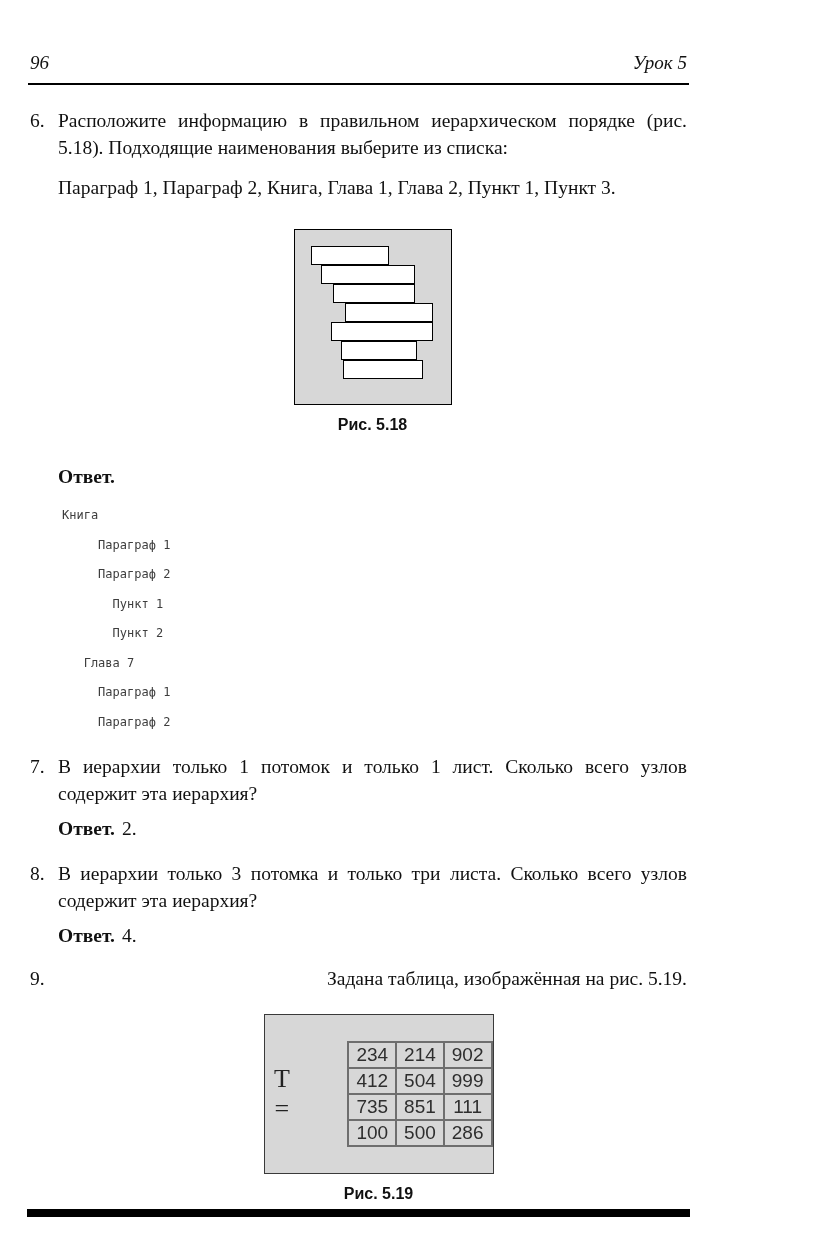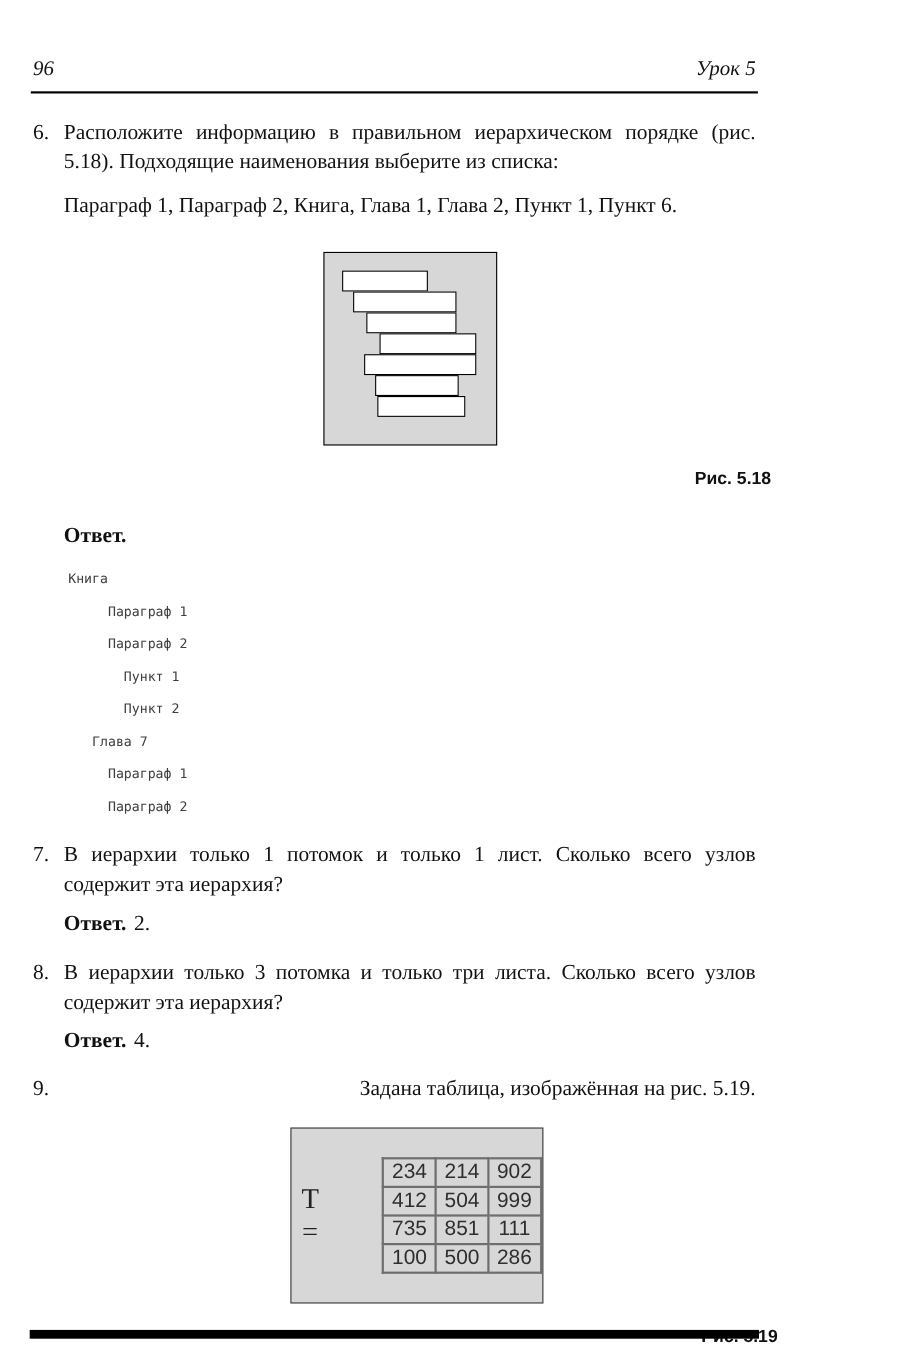--- a/index.html
+++ b/index.html
@@ -38,24 +38,24 @@
     background:#d7d7d7;
     border:1px solid #000;
   }
   .hblock {
     position:absolute;
     height:19px;
     background:#ffffff;
     border:1.5px solid #000;
   }
   .fig-caption {
-    margin-top:22px;
+    margin-top:11px;
     font-family:"Liberation Sans", sans-serif;
     font-weight:bold; font-size:16px;
-    text-align:right;
+    text-align:center;
   }
   .fig18-caption { transform:translateX(14px); }
   
   .answer-label { margin:32px 0 0 28px; font-size:19.5px; font-weight:bold; }
   .hier { margin:13px 0 0 32px; }
   .hier-line {
     font-family:"DejaVu Sans Mono", monospace;
     font-size:12px; line-height:29.5px;
     color:#3d3d3d;
     white-space:pre;
@@ -100,21 +100,21 @@
     <span>Урок 5</span>
   </div>
   <div class="header-rule"></div>
 
   <div class="content">
 
     <div class="item">
       <span class="num">6.</span>
       <div class="itext">Расположите информацию в правильном иерархическом порядке (рис. 5.18). Подходящие наименования выберите из списка:</div>
     </div>
-    <div class="options-line">Параграф 1, Параграф 2, Книга, Глава 1, Глава 2, Пункт 1, Пункт 6.</div>
+    <div class="options-line">Параграф 1, Параграф 2, Книга, Глава 1, Глава 2, Пункт 1, Пункт 3.</div>
 
     <div class="fig18-wrap">
       <div class="fig18-box">
         <div class="hblock" style="top:16px;  left:16px; width:78px;"></div>
         <div class="hblock" style="top:35px;  left:26px; width:94px;"></div>
         <div class="hblock" style="top:54px;  left:38px; width:82px;"></div>
         <div class="hblock" style="top:73px;  left:50px; width:88px;"></div>
         <div class="hblock" style="top:92px;  left:36px; width:102px;"></div>
         <div class="hblock" style="top:111px; left:46px; width:76px;"></div>
         <div class="hblock" style="top:130px; left:48px; width:80px;"></div>

